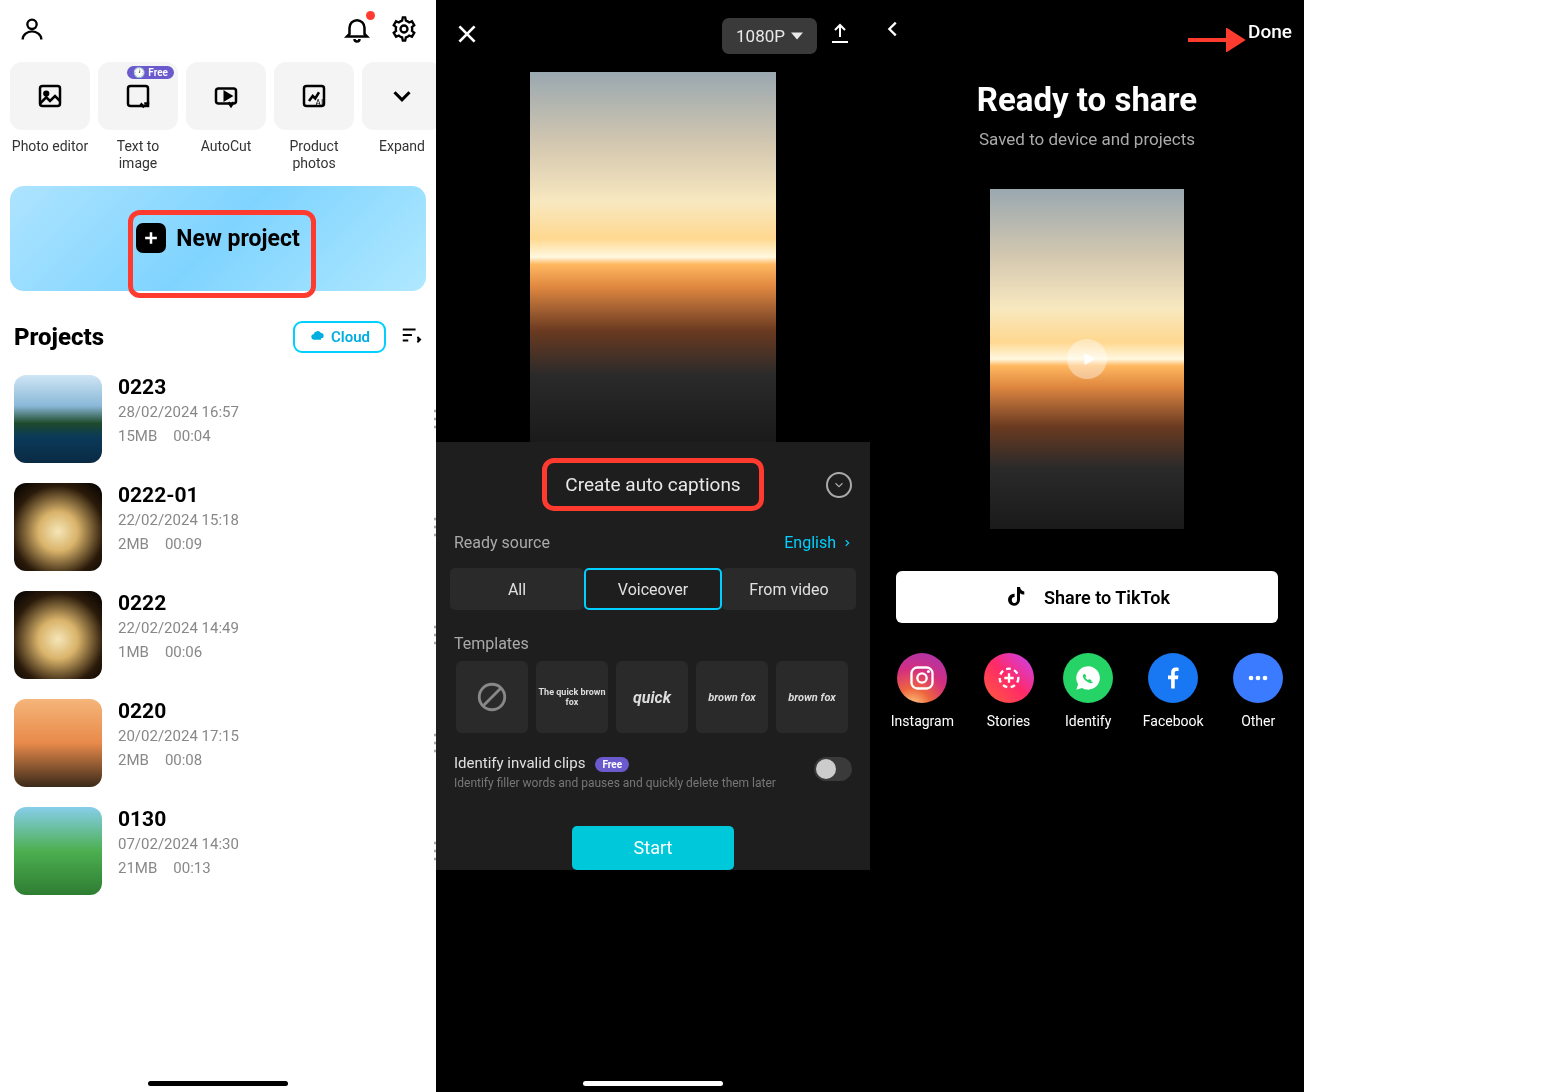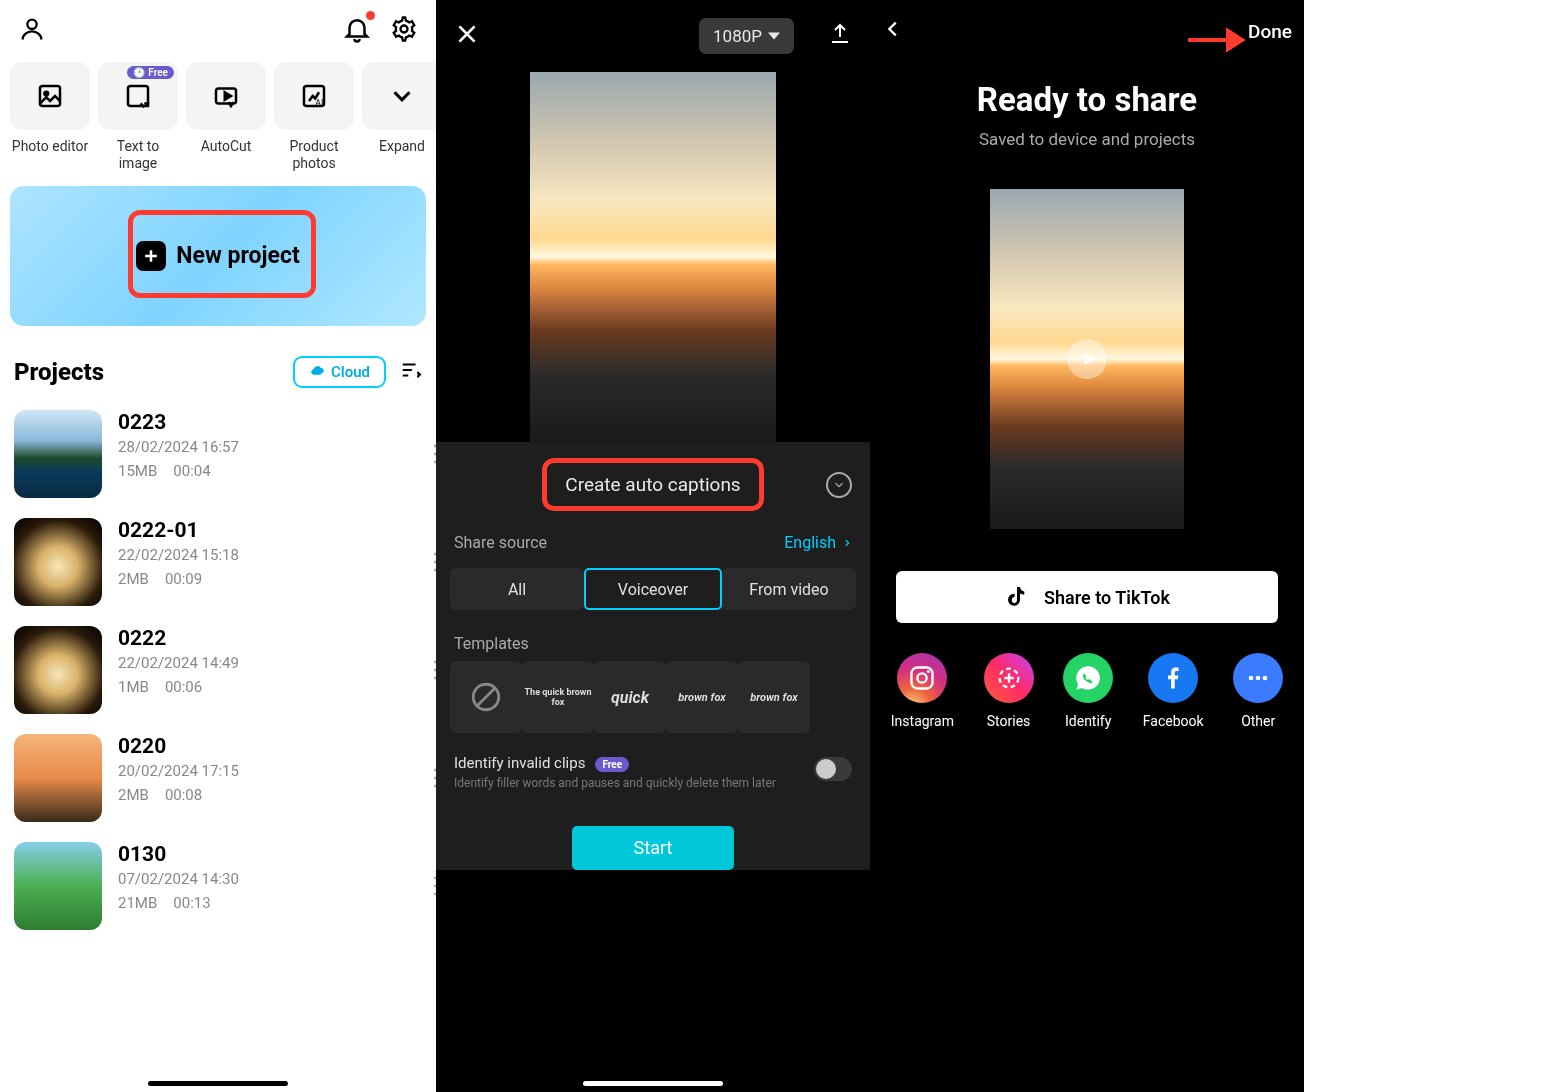--- a/index.html
+++ b/index.html
@@ -18,21 +18,21 @@
 .bell-dot{position:absolute;top:-3px;right:-3px;width:9px;height:9px;border-radius:50%;background:#ff3b30}
 .gear svg{width:28px;height:28px}
 
 .tools-row{display:flex;gap:8px;padding:6px 10px 0}
 .tool{flex:1;display:flex;flex-direction:column;align-items:center}
 .tool-box{width:80px;height:68px;border-radius:12px;background:#f4f4f4;display:flex;align-items:center;justify-content:center;position:relative}
 .tool-box svg{width:30px;height:30px}
 .tool-badge{position:absolute;top:4px;right:4px;background:#6a5acd;color:#fff;font-size:10px;padding:1px 6px;border-radius:8px;font-weight:600}
 .tool-label{font-size:14px;color:#333;margin-top:8px;text-align:center;line-height:1.2}
 
-.new-project{margin:14px 10px 0;height:140px;border-radius:14px;background:linear-gradient(135deg,#aee4ff 0%,#7fd4ff 50%,#b0e8ff 100%);display:flex;align-items:center;justify-content:center;position:relative}
+.new-project{margin:14px 10px 0;height:105px;border-radius:14px;background:linear-gradient(135deg,#aee4ff 0%,#7fd4ff 50%,#b0e8ff 100%);display:flex;align-items:center;justify-content:center;position:relative}
 .np-inner{display:flex;align-items:center;gap:10px;padding:16px 22px}
 .np-hl{position:absolute;border:5px solid #ff3b30;border-radius:12px;width:188px;height:88px;left:118px;top:24px}
 .np-plus{width:30px;height:30px;border-radius:7px;background:#000;display:flex;align-items:center;justify-content:center;color:#fff}
 .np-plus svg{width:20px;height:20px;stroke:#fff}
 .np-text{font-size:23px;font-weight:700;color:#000}
 
 .projects-head{display:flex;align-items:center;justify-content:space-between;padding:30px 14px 8px}
 .projects-head h2{font-size:24px;font-weight:800}
 .ph-right{display:flex;align-items:center;gap:14px}
 .cloud-btn{border:2px solid #00cfff;color:#00aee0;padding:5px 14px;border-radius:9px;font-size:15px;font-weight:600;display:flex;align-items:center;gap:6px}
@@ -52,21 +52,21 @@
 
 
 .tn-lake{background:linear-gradient(180deg,#cfe6f5 0%,#8ab8d8 35%,#1e4a2a 55%,#0b3a5a 70%,#0a2a44 100%)}
 .tn-coffee{background:radial-gradient(circle at 50% 55%,#f5e6b8 0%,#d9b36a 30%,#2a1a0a 70%,#000 100%)}
 .tn-sunset{background:linear-gradient(180deg,#f5b57a 0%,#e88a4a 50%,#3a2a1a 100%)}
 .tn-green{background:linear-gradient(180deg,#87ceeb 0%,#4caf50 50%,#2e7d32 100%)}
 
 
 .c2-top{display:flex;align-items:center;justify-content:space-between;padding:18px 18px}
 .close-x svg{width:26px;height:26px;stroke:#fff}
-.c2-top-right{display:flex;align-items:center;gap:34px}
+.c2-top-right{display:flex;align-items:center;gap:11px}
 .res-btn{background:#3a3a3a;color:#e8e8e8;padding:8px 14px;border-radius:7px;font-size:17px;display:flex;align-items:center;gap:6px}
 .res-btn svg{width:12px;height:12px;fill:#e8e8e8}
 .export-icon svg{width:24px;height:24px;stroke:#fff;fill:none}
 .preview-img{margin:0 auto;width:246px;height:370px;background:linear-gradient(180deg,#9aa8b0 0%,#d4c8b0 20%,#f8e8c0 35%,#ffd890 45%,#fff8e0 50%,#ffb860 52%,#e08840 58%,#9a5a30 65%,#6a3a20 70%,#2a2a2a 82%,#1a1a1a 100%)}
 
 .panel{background:#1e1e1e}
 .cap-head{display:flex;align-items:center;justify-content:space-between;padding:16px 18px}
 .cap-hl{border:5px solid #ff3b30;border-radius:12px;padding:10px 18px}
 .cap-title{color:#e8e8e8;font-size:19px}
 .chev-down-circle{width:26px;height:26px;border:2px solid #aaa;border-radius:50%;display:flex;align-items:center;justify-content:center}
@@ -75,21 +75,21 @@
 .src-row{display:flex;align-items:center;justify-content:space-between;padding:6px 18px}
 .src-label{color:#aaa;font-size:16px}
 .lang{color:#00cfff;font-size:16px;display:flex;align-items:center;gap:6px}
 .lang svg{width:10px;height:14px;stroke:#00cfff}
 
 .seg-row{display:flex;padding:10px 14px}
 .seg{flex:1;height:42px;background:#2a2a2a;border-radius:5px;display:flex;align-items:center;justify-content:center;color:#e0e0e0;font-size:16px}
 .seg.active{border:2px solid #00cfff;background:transparent}
 
 .tmpl-label{color:#aaa;font-size:16px;padding:14px 18px 8px}
-.tmpl-row{display:flex;padding:0 14px;overflow:hidden}
+.tmpl-row{display:flex;gap:8px;padding:0 20px;overflow:hidden}
 .tmpl{width:72px;height:72px;background:#2a2a2a;border-radius:6px;flex-shrink:0;display:flex;align-items:center;justify-content:center;color:#ddd;font-size:9px;text-align:center;font-weight:700}
 .tmpl.none svg{width:34px;height:34px;stroke:#888}
 .tmpl.qk{font-style:italic;font-size:16px}
 .tmpl.bf{font-style:italic;font-size:11px}
 
 .invalid{padding:20px 18px 0;display:flex;align-items:flex-start;justify-content:space-between;gap:12px}
 .inv-left{flex:1}
 .inv-title{color:#e0e0e0;font-size:15px;display:inline}
 .inv-badge{background:#6a5acd;color:#fff;font-size:10px;padding:2px 7px;border-radius:8px;margin-left:6px;font-weight:700}
 .inv-desc{color:#777;font-size:12px;margin-top:4px;line-height:1.3}
@@ -318,21 +318,21 @@
       <div style="flex:1;display:flex;justify-content:flex-end">
         <div class="chev-down-circle">
           <svg viewBox="0 0 24 24" fill="none" stroke-width="2">
               <path d="M6 9l6 6 6-6"></path>
             </svg>
         </div>
       </div>
     </div>
 
     <div class="src-row">
-      <span class="src-label">Share source</span>
+      <span class="src-label">Ready source</span>
       <div class="lang">
         <span>English</span>
         <svg viewBox="0 0 24 24" fill="none" stroke-width="3">
             <path d="M9 5l7 7-7 7"></path>
           </svg>
       </div>
     </div>
 
     <div class="seg-row" id="seg-row">
         <div class="seg">All</div>

